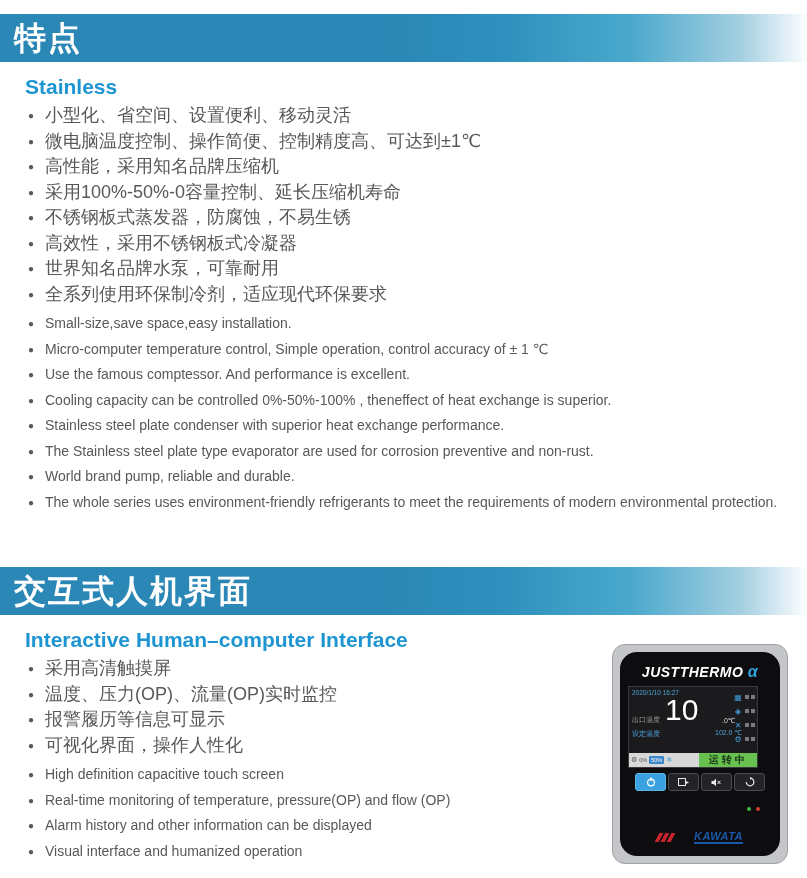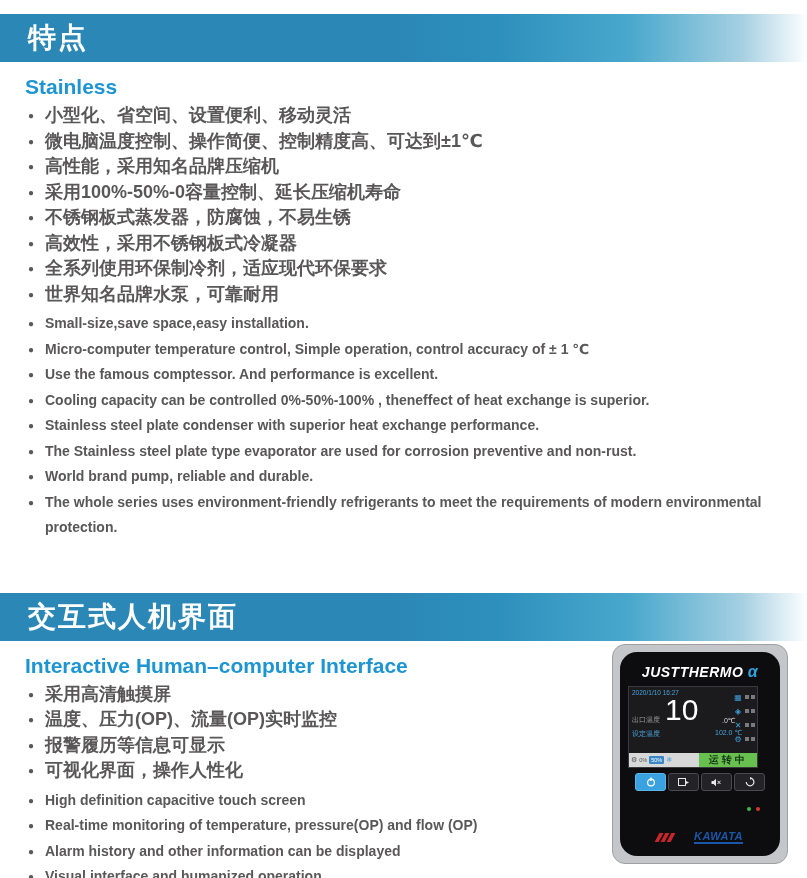--- a/index.html
+++ b/index.html
@@ -9,36 +9,35 @@
     background:#ffffff;
     font-family:"Liberation Sans","DejaVu Sans",sans-serif;
     overflow:hidden;
   }
   .section-bar{
     margin-top:14px;
     height:48px;
     line-height:48px;
     background:linear-gradient(to right,#2b87b5 0%,#2b87b5 48%,#2e90bd 62%,#49a8cc 78%,#a6d0e2 92%,#fdfeff 100%);
     color:#ffffff;
-    font-size:28px;
+    font-size:32px;
     font-weight:bold;
-    padding-left:28px;
+    padding-left:14px;
     letter-spacing:2px;
   }
   .sub-heading{
     color:#1d95d2;
     font-size:21px;
     font-weight:bold;
     margin:13px 0 4px 25px;
   }
   ul.bullets{
     list-style:none;
     margin:4px 0 0 0;
     padding:0 0 0 28px;
-    font-weight:bold;
   }
   ul.bullets li{
     position:relative;
     padding-left:17px;
     color:#595757;
     line-height:25.5px;
   }
   ul.bullets li::before{
     content:"●";
     position:absolute;
@@ -151,22 +150,22 @@
   </div>
   <div class="sub-heading">Stainless</div>
 
   <ul class="bullets cn">
     <li>小型化、省空间、设置便利、移动灵活</li>
     <li>微电脑温度控制、操作简便、控制精度高、可达到±1℃</li>
     <li>高性能，采用知名品牌压缩机</li>
     <li>采用100%-50%-0容量控制、延长压缩机寿命</li>
     <li>不锈钢板式蒸发器，防腐蚀，不易生锈</li>
     <li>高效性，采用不锈钢板式冷凝器</li>
+    <li>世界知名品牌水泵，可靠耐用</li>
     <li>全系列使用环保制冷剂，适应现代环保要求</li>
-    <li>世界知名品牌水泵，可靠耐用</li>
   </ul>
 
   <ul class="bullets en">
     <li>Small-size,save space,easy installation.</li>
     <li>Micro-computer temperature control, Simple operation, control accuracy of ± 1 ℃</li>
     <li>Use the famous comptessor. And performance is excellent.</li>
     <li>Cooling capacity can be controlled 0%-50%-100% , theneffect of heat exchange is superior.</li>
     <li>Stainless steel plate condenser with superior heat exchange performance.</li>
     <li>The Stainless steel plate type evaporator are used for corrosion preventive and non-rust.</li>
     <li>World brand pump, reliable and durable.</li>

